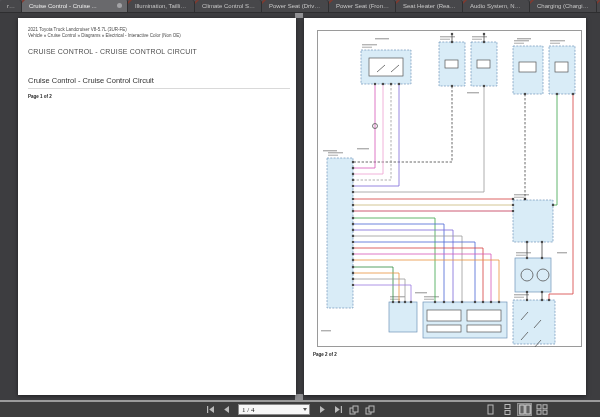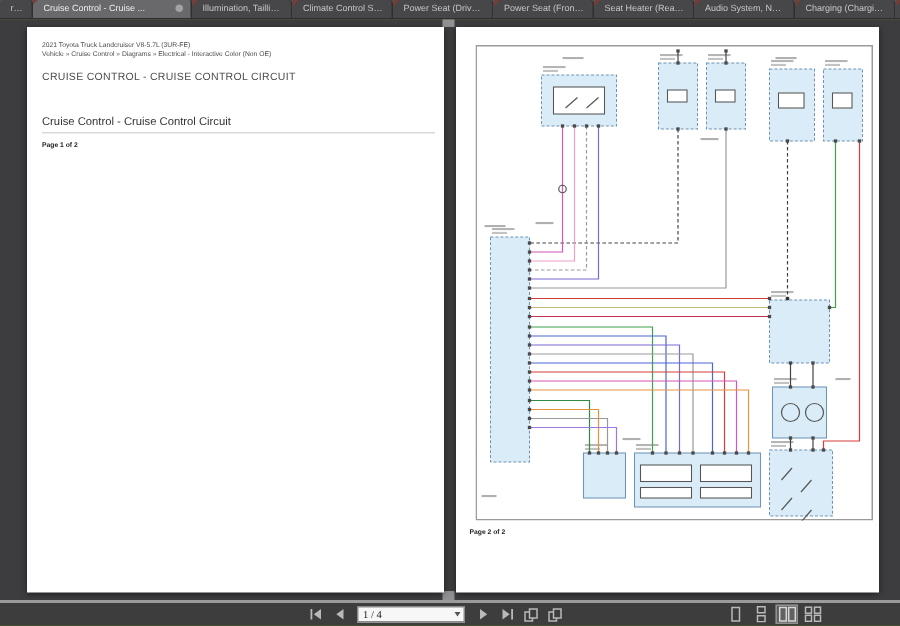--- a/index.html
+++ b/index.html
@@ -1,17 +1,17 @@
 <!DOCTYPE html>
 <html><head>
 <meta charset="utf-8">
 <style>
   html,body{margin:0;padding:0;background:#2b2b2b;}
   .app{position:relative;width:600px;height:417px;overflow:hidden;
-       background:#84cc16;font-family:"Liberation Sans",sans-serif;}
+       background:#0f172a;font-family:"Liberation Sans",sans-serif;}
 
   
   .tabbar{position:absolute;top:0;left:0;right:0;height:13px;background:#505053;
           display:flex;align-items:flex-end;overflow:hidden;border-bottom:1px solid #2e2e30;box-sizing:border-box;}
   .tab{position:relative;height:12px;box-sizing:border-box;flex:0 0 auto;
        display:flex;align-items:center;padding:0 5px 0 7px;
        font-size:6px;line-height:12px;color:#c6c6c6;background:#47474a;
        border-right:1px solid #2f2f31;border-top-left-radius:3px;border-top-right-radius:3px;
        white-space:nowrap;overflow:hidden;}
   .tab.active{background:#69696c;color:#efefef;height:13px;}

